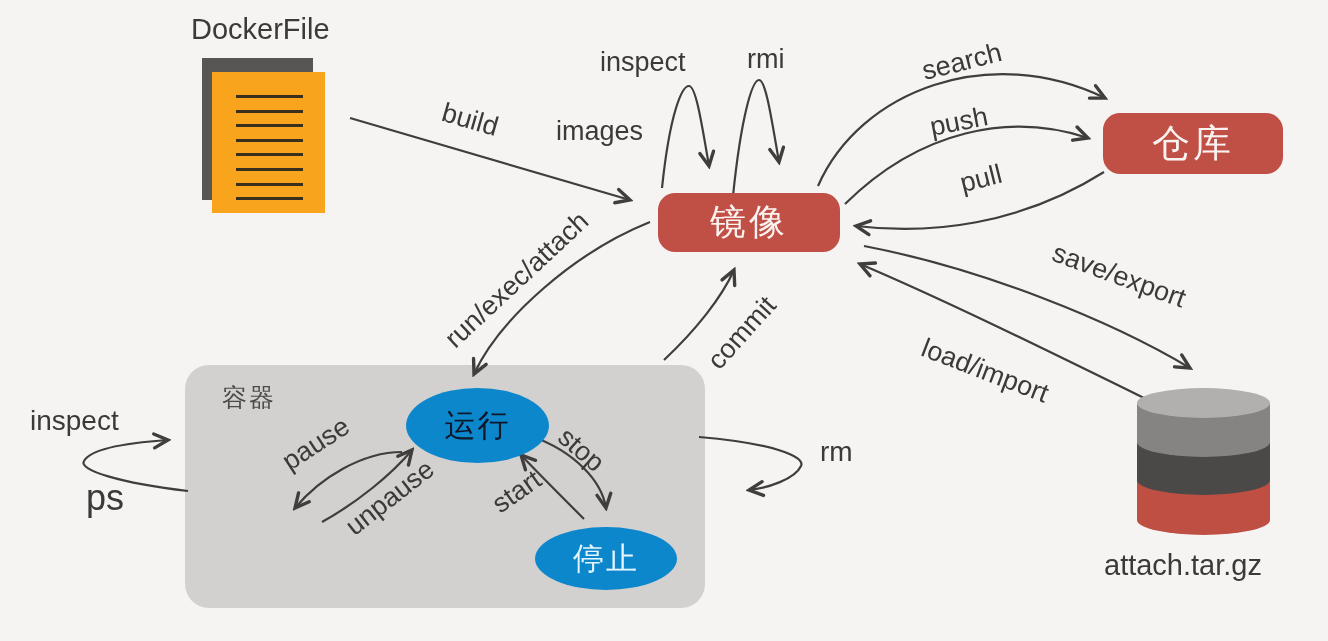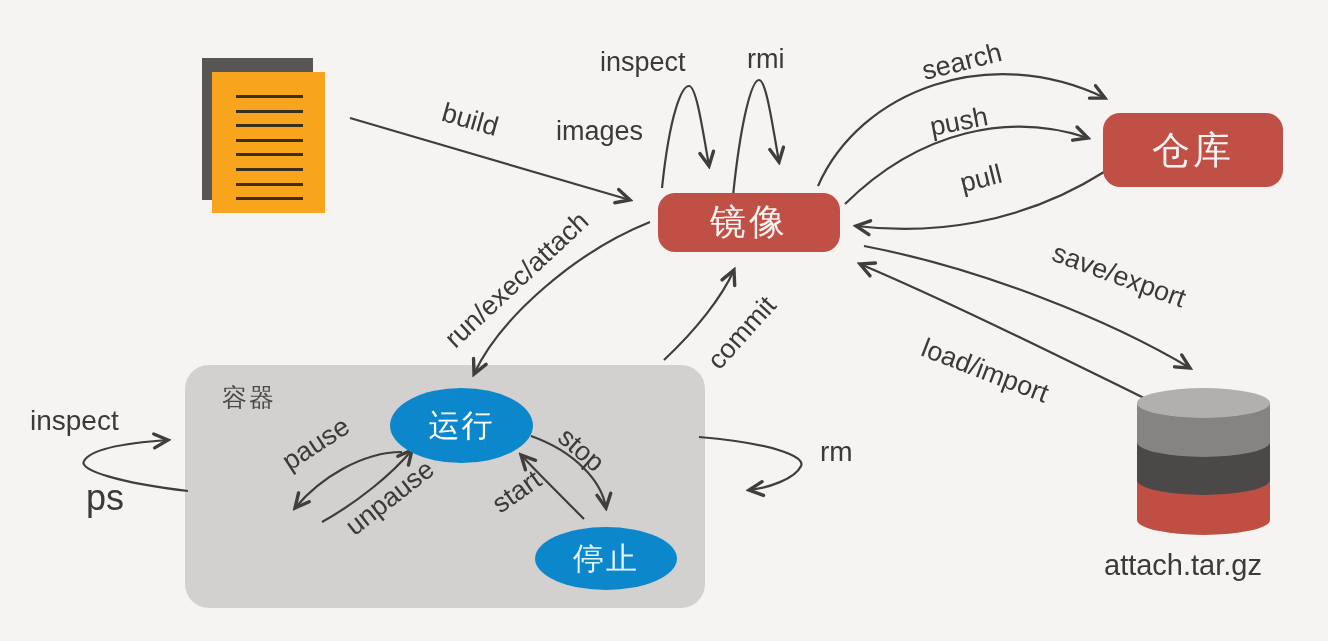--- a/index.html
+++ b/index.html
@@ -14,31 +14,31 @@
   .layer{position:absolute;left:0;top:0;width:1328px;height:641px;}
   .edge{fill:none;stroke:#3f3e3c;stroke-width:2.2;}
 
   
   .rnode{
     position:absolute;display:flex;align-items:center;justify-content:center;
     background:#c05046;color:#f9f2f0;border-radius:17px;
     font-size:36px;letter-spacing:3px;
   }
   .n-image{left:658px;top:193px;width:182px;height:59px;}
-  .n-registry{left:1103px;top:113px;width:180px;height:74px;font-size:38px;}
+  .n-registry{left:1103px;top:113px;width:180px;height:61px;font-size:38px;}
   .containerbox{
     position:absolute;left:185px;top:365px;width:520px;height:243px;
     background:#d2d1cf;border-radius:24px;
   }
   .enode{
     position:absolute;display:flex;align-items:center;justify-content:center;
     background:#0d87cc;color:#e3f4fd;border-radius:50%;
     font-size:31px;letter-spacing:2px;
   }
-  .n-running{left:390px;top:388px;width:143px;height:75px;color:#ffffff;}
+  .n-running{left:406px;top:388px;width:143px;height:75px;color:#0f172a;}
   .n-paused{left:211px;top:524px;width:142px;height:70px;}
   .n-stopped{left:535px;top:527px;width:142px;height:63px;}
 
   
   .doc-back{position:absolute;left:202px;top:58px;width:111px;height:142px;background:#575654;}
   .doc-front{position:absolute;left:212px;top:72px;width:113px;height:141px;background:#f8a41d;}
   .doc-lines{
     position:absolute;left:24px;top:23px;width:67px;height:106px;
     background:repeating-linear-gradient(#38301c 0 3px,rgba(0,0,0,0) 3px 14.6px);
   }
@@ -115,20 +115,21 @@
     <div class="doc-front">
       <div class="doc-lines"></div>
     </div>
   </div>
 
   <div class="rnode n-image">镜像</div>
   <div class="rnode n-registry">仓库</div>
   <div class="enode n-running">运行</div>
   <div class="enode n-stopped">停止</div>
 
+  <div class="lbl l-dockerfile">DockerFile</div>
   <div class="lbl l-container">容器</div>
   <div class="lbl l-backup">attach.tar.gz</div>
 
   <div class="lbl rot l-build">build</div>
   <div class="lbl l-images">images</div>
   <div class="lbl l-inspect-img">inspect</div>
   <div class="lbl l-rmi">rmi</div>
   <div class="lbl rot l-search">search</div>
   <div class="lbl rot l-push">push</div>
   <div class="lbl rot l-pull">pull</div>

